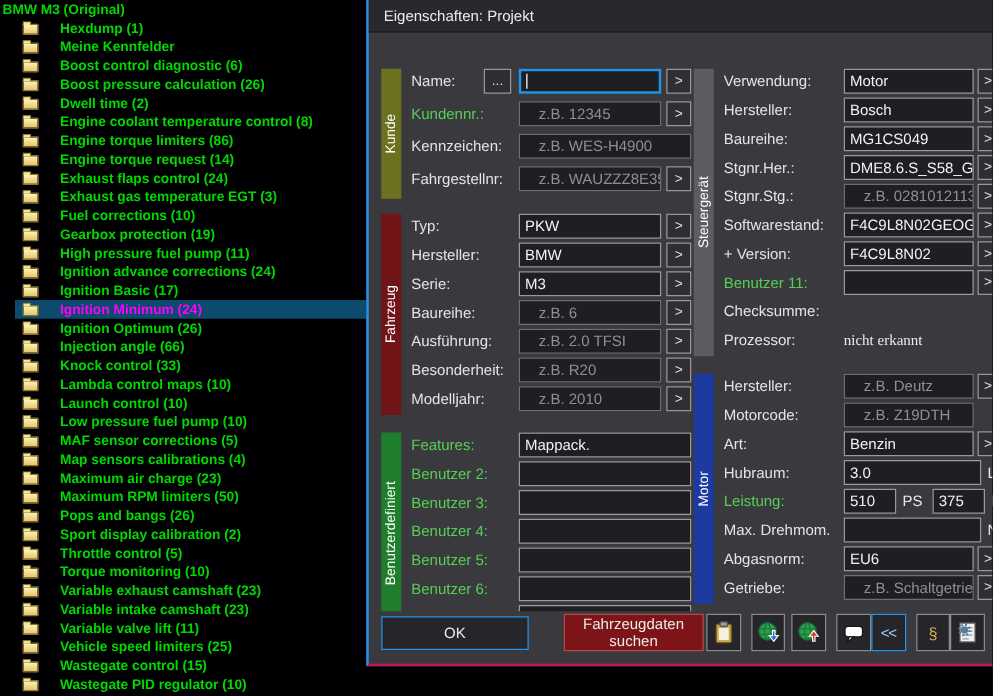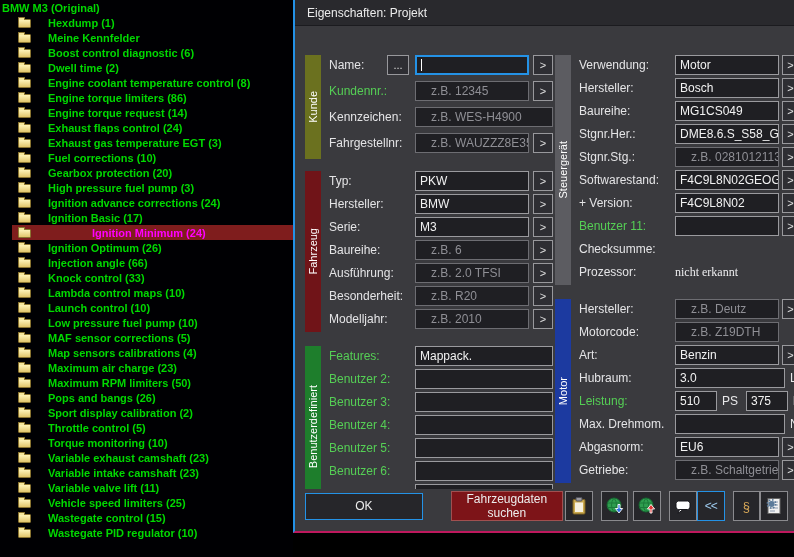--- a/index.html
+++ b/index.html
@@ -5,21 +5,21 @@
   * { margin:0; padding:0; box-sizing:border-box; }
   html,body { width:794px; height:557px; overflow:hidden; background:#000; }
   body { font-family:"Liberation Sans", sans-serif; }
   .app { display:flex; width:794px; height:557px; }
 
   
   .tree { width:293px; height:557px; background:#000003; overflow:hidden; flex:0 0 293px; }
   .tree-root { height:15px; display:flex; align-items:center; padding-left:2px;
                color:#00d800; font-size:11px; font-weight:bold; white-space:nowrap; }
   .tree-row { height:15px; display:flex; align-items:center; padding-left:18px; white-space:nowrap;text-align:center; }
-  .tree-row.selected { background:#7f1d1d; margin-left:12px; padding-left:6px;gap:44px; }
+  .tree-row.selected { background:#0c4a6e; margin-left:12px; padding-left:6px; }
   .folder { width:13px; height:9px; background:linear-gradient(180deg,#fdf3b8,#e2c66c);
             border:1px solid #8a7430; border-radius:1px; position:relative; flex:0 0 13px; margin-top:2px; }
   .folder::before { content:""; position:absolute; top:-3px; left:-1px; width:5px; height:2px;
             background:#f4e69a; border:1px solid #8a7430; border-bottom:none; border-radius:1px 1px 0 0; }
   .tlabel { margin-left:17px; color:#00d800; font-size:11px; font-weight:bold; }
   .tree-row.selected .tlabel { color:#ff00ff; }
 
   
   .dialog { width:501px; height:533px; background:#3a3a3e; border-left:2px solid #2492e6;
             border-bottom:2px solid #be185d; display:flex; flex-direction:column; }
@@ -89,20 +89,24 @@
         <div class="tree-row">
           <span class="folder"></span>
           <span class="tlabel">Meine Kennfelder</span>
         </div>
         <div class="tree-row">
           <span class="folder"></span>
           <span class="tlabel">Boost control diagnostic (6)</span>
         </div>
         <div class="tree-row">
           <span class="folder"></span>
+          <span class="tlabel">Boost pressure calculation (26)</span>
+        </div>
+        <div class="tree-row">
+          <span class="folder"></span>
           <span class="tlabel">Dwell time (2)</span>
         </div>
         <div class="tree-row">
           <span class="folder"></span>
           <span class="tlabel">Engine coolant temperature control (8)</span>
         </div>
         <div class="tree-row">
           <span class="folder"></span>
           <span class="tlabel">Engine torque limiters (86)</span>
         </div>
@@ -117,25 +121,25 @@
         <div class="tree-row">
           <span class="folder"></span>
           <span class="tlabel">Exhaust gas temperature EGT (3)</span>
         </div>
         <div class="tree-row">
           <span class="folder"></span>
           <span class="tlabel">Fuel corrections (10)</span>
         </div>
         <div class="tree-row">
           <span class="folder"></span>
-          <span class="tlabel">Gearbox protection (20)</span>
-        </div>
-        <div class="tree-row">
-          <span class="folder"></span>
-          <span class="tlabel">High pressure fuel pump (3)</span>
+          <span class="tlabel">Gearbox protection (19)</span>
+        </div>
+        <div class="tree-row">
+          <span class="folder"></span>
+          <span class="tlabel">High pressure fuel pump (11)</span>
         </div>
         <div class="tree-row">
           <span class="folder"></span>
           <span class="tlabel">Ignition advance corrections (24)</span>
         </div>
         <div class="tree-row">
           <span class="folder"></span>
           <span class="tlabel">Ignition Basic (17)</span>
         </div>
         <div class="tree-row selected">

